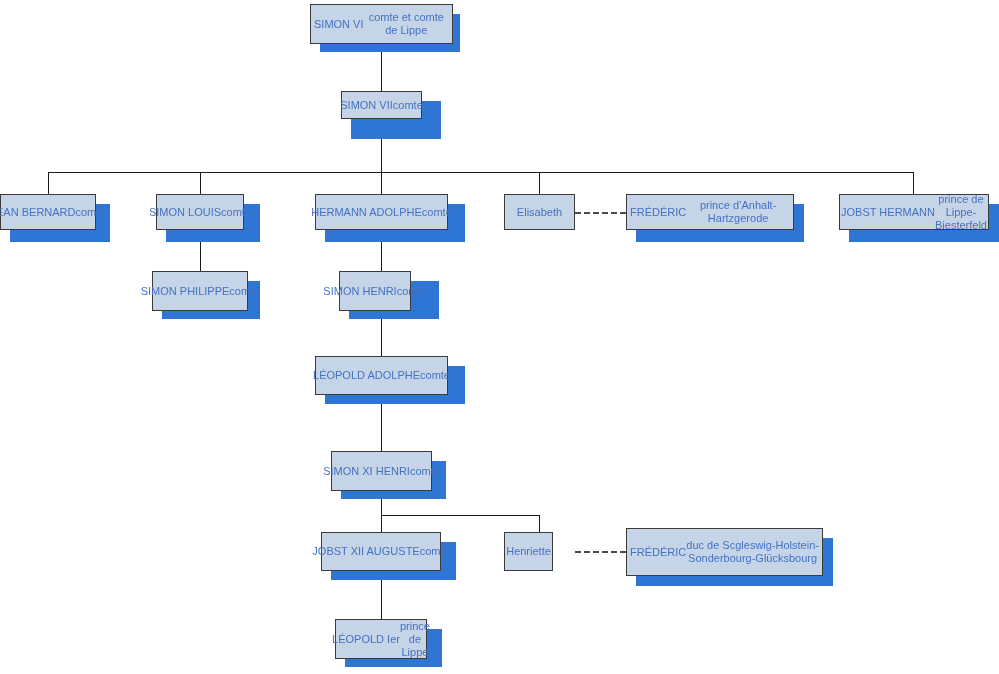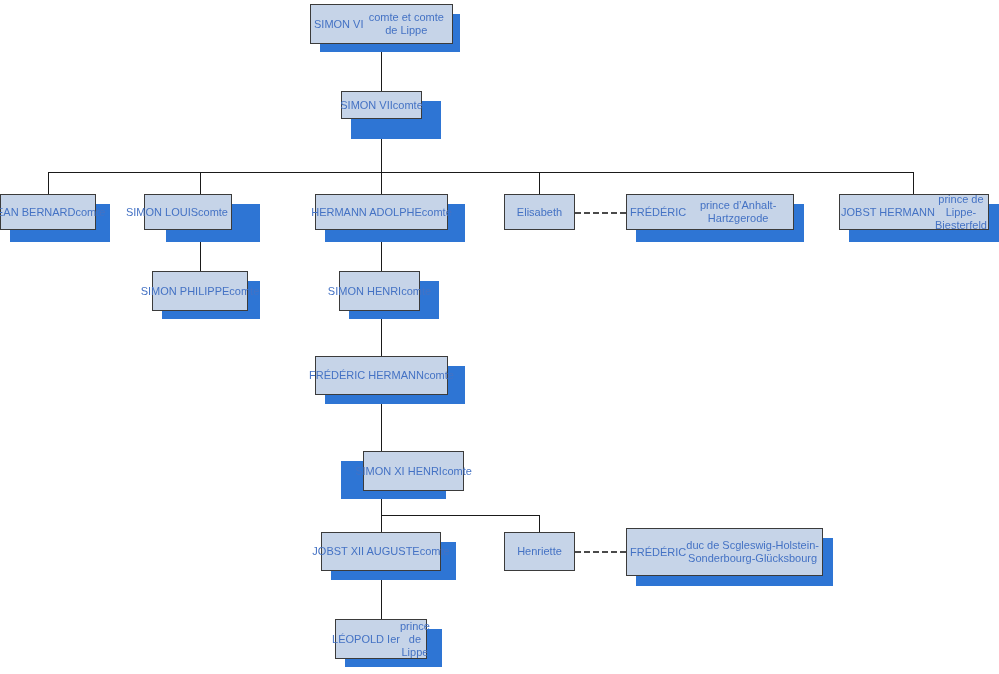--- a/index.html
+++ b/index.html
@@ -112,21 +112,21 @@
     <span class="subtitle">comte</span>
   </div>
 
   <div class="shadow" style="left:10px; top:204px; width:100px; height:38px;"></div>
   <div class="node" style="left:0px; top:194px; width:96px; height:36px;">
     <span class="title">JEAN BERNARD</span>
     <span class="subtitle">comte</span>
   </div>
 
   <div class="shadow" style="left:166px; top:204px; width:94px; height:38px;"></div>
-  <div class="node" style="left:144px; top:194px; width:88px; height:36px;justify-content:flex-end;">
+  <div class="node" style="left:156px; top:194px; width:88px; height:36px;">
     <span class="title">SIMON LOUIS</span>
     <span class="subtitle">comte</span>
   </div>
 
   <div class="shadow" style="left:325px; top:204px; width:140px; height:38px;"></div>
   <div class="node" style="left:315px; top:194px; width:133px; height:36px;justify-content:center;">
     <span class="title">HERMANN ADOLPHE</span>
     <span class="subtitle">comte</span>
   </div>
 
@@ -146,44 +146,44 @@
     <span class="subtitle">prince de Lippe-Biesterfeld</span>
   </div>
 
   <div class="shadow" style="left:162px; top:281px; width:98px; height:38px;"></div>
   <div class="node" style="left:152px; top:271px; width:96px; height:40px;">
     <span class="title">SIMON PHILIPPE</span>
     <span class="subtitle">comte</span>
   </div>
 
   <div class="shadow" style="left:349px; top:281px; width:90px; height:38px;"></div>
-  <div class="node" style="left:339px; top:271px; width:81px; height:40px;">
+  <div class="node" style="left:339px; top:271px; width:72px; height:40px;">
     <span class="title">SIMON HENRI</span>
     <span class="subtitle">comte</span>
   </div>
 
   <div class="shadow" style="left:325px; top:366px; width:140px; height:38px;"></div>
   <div class="node" style="left:315px; top:356px; width:133px; height:39px;">
-    <span class="title">FRÉDÉRIC HERMANN</span>
+    <span class="title">LÉOPOLD ADOLPHE</span>
     <span class="subtitle">comte</span>
   </div>
 
   <div class="shadow" style="left:341px; top:461px; width:105px; height:38px;"></div>
-  <div class="node" style="left:331px; top:451px; width:101px; height:40px;margin-left:32px;">
+  <div class="node" style="left:331px; top:451px; width:101px; height:40px;">
     <span class="title">SIMON XI HENRI</span>
     <span class="subtitle">comte</span>
   </div>
 
   <div class="shadow" style="left:331px; top:542px; width:125px; height:38px;"></div>
   <div class="node" style="left:321px; top:532px; width:120px; height:39px;">
     <span class="title">JOBST XII AUGUSTE</span>
     <span class="subtitle">comte</span>
   </div>
 
-  <div class="node" style="left:504px; top:532px; width:71px; height:39px;">
+  <div class="node" style="left:504px; top:532px; width:49px; height:39px;">
     <span class="title">Henriette</span>
   </div>
 
   <div class="shadow" style="left:636px; top:538px; width:197px; height:48px;"></div>
   <div class="node wrap" style="left:626px; top:528px; width:197px; height:48px;">
     <span class="title">FRÉDÉRIC</span>
     <span class="subtitle">duc de Scgleswig-Holstein-Sonderbourg-Glücksbourg</span>
   </div>
 
   <div class="shadow" style="left:345px; top:629px; width:97px; height:38px;"></div>

